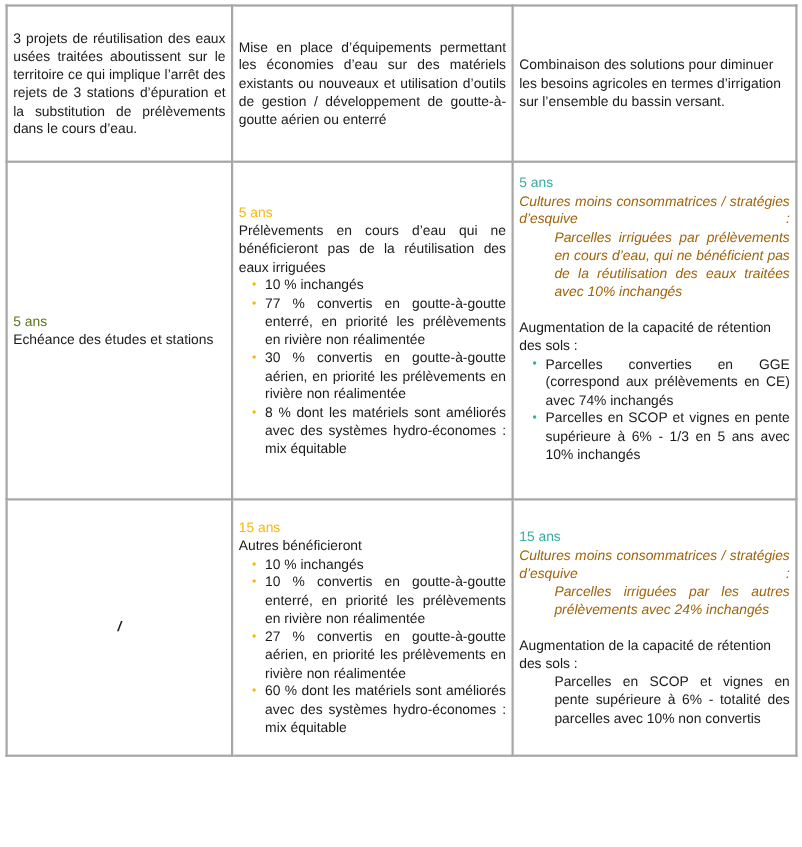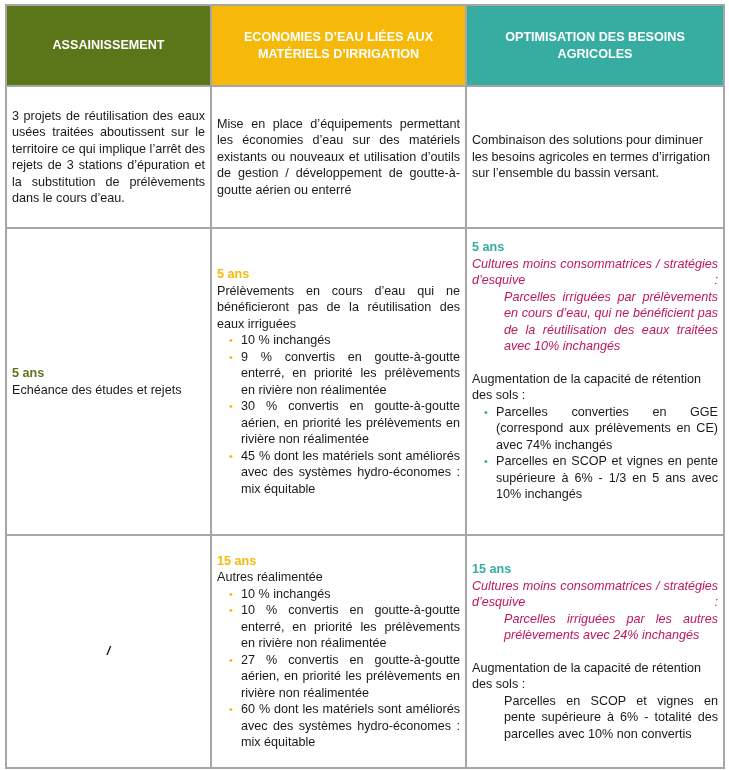--- a/index.html
+++ b/index.html
@@ -17,83 +17,71 @@
   col.c2 { width: 255px; }
   col.c3 { width: 258px; }
   th { color: #ffffff; font-weight: bold; text-align: center; font-size: 12px; line-height: 18px; height: 79px; }
   th.h1 { background: #5b7519; }
   th.h2 { background: #f6b90a; }
   th.h3 { background: #37ada1; }
   tr.r1 td { height: 140px; }
   tr.r2 td { height: 295px; }
   tr.r3 td { height: 231px; }
   .just { text-align: justify; }
-  .yr { font-weight: bold; }
+  .yr { font-weight: normal; }
   .yr.green { color: #5b7519; }
   .yr.yellow { color: #f6b90a; }
   .yr.teal { color: #37ada1; }
   ul.bul { list-style: none; margin: 0; padding: 0 0 0 10px; }
   ul.bul li { position: relative; padding-left: 14px; text-align: justify; }
   ul.bul li .dot { position: absolute; left: 2px; top: 0; font-size: 11px; }
   ul.bul.y li .dot { color: #f6b90a; }
   ul.bul.t li .dot { color: #37ada1; }
-  .ital { font-style: italic; color: #be185d; }
+  .ital { font-style: italic; color: #a16207; }
   .indent { padding-left: 32px; }
   .gap { height: 16px; }
   .center { text-align: center; }
   .slash { display: inline-block; font-weight: bold; font-style: italic; }
 </style>
 </head>
 <body>
 
 <table class="grid">
   <colgroup>
       <col class="c1">
       <col class="c2">
       <col class="c3">
     </colgroup>
   <tbody>
-      <tr>
-    <th class="h1">
-      <span>ASSAINISSEMENT</span>
-    </th>
-    <th class="h2">
-      <span>ECONOMIES D’EAU LIÉES AUX</span><br>
-      <span>MATÉRIELS D’IRRIGATION</span>
-    </th>
-    <th class="h3">
-      <span>OPTIMISATION DES BESOINS AGRICOLES</span>
-    </th>
-  </tr>
 
   <tr class="r1">
     <td class="just">
       <div>3 projets de réutilisation des eaux usées traitées aboutissent sur le territoire ce qui implique l’arrêt des rejets de 3 stations d’épuration et la substitution de prélèvements dans le cours d’eau.</div>
     </td>
     <td class="just">
       <div>Mise en place d’équipements permettant les économies d’eau sur des matériels existants ou nouveaux et utilisation d’outils de gestion / développement de goutte-à-goutte aérien ou enterré</div>
     </td>
     <td>
       <div>Combinaison des solutions pour diminuer les besoins agricoles en termes d’irrigation sur l’ensemble du bassin versant.</div>
     </td>
   </tr>
 
   <tr class="r2">
     <td>
       <div class="yr green">5 ans</div>
-      <div>Echéance des études et rejets</div>
+      <div>Echéance des études et stations</div>
     </td>
     <td>
       <div class="yr yellow">5 ans</div>
       <div class="just">Prélèvements en cours d’eau qui ne bénéficieront pas de la réutilisation des eaux irriguées</div>
       <ul class="bul y">
         <li><span class="dot">•</span><span>10 % inchangés</span></li>
-        <li><span class="dot">•</span><span>9 % convertis en goutte-à-goutte enterré, en priorité les prélèvements en rivière non réalimentée</span></li>
+        <li><span class="dot">•</span><span>77 % convertis en goutte-à-goutte enterré, en priorité les prélèvements en rivière non réalimentée</span></li>
         <li><span class="dot">•</span><span>30 % convertis en goutte-à-goutte aérien, en priorité les prélèvements en rivière non réalimentée</span></li>
-        <li><span class="dot">•</span><span>45 % dont les matériels sont améliorés avec des systèmes hydro-économes : mix équitable</span></li>
+        <li><span class="dot">•</span><span>8 % dont les matériels sont améliorés avec des systèmes hydro-économes : mix équitable</span></li>
       </ul>
     </td>
     <td style="vertical-align: top; padding-top: 10px;">
       <div class="yr teal">5 ans</div>
       <div class="ital just" style="text-align-last: justify;">Cultures moins consommatrices / stratégies d’esquive :</div>
       <div class="ital just indent">Parcelles irriguées par prélèvements en cours d’eau, qui ne bénéficient pas de la réutilisation des eaux traitées avec 10% inchangés</div>
       <div class="gap"></div>
       <div>Augmentation de la capacité de rétention des sols :</div>
       <ul class="bul t">
         <li><span class="dot">•</span><span>Parcelles converties en GGE (correspond aux prélèvements en CE) avec 74% inchangés</span></li>
@@ -101,21 +89,21 @@
       </ul>
     </td>
   </tr>
 
   <tr class="r3">
     <td class="center">
       <span class="slash">/</span>
     </td>
     <td>
       <div class="yr yellow">15 ans</div>
-      <div>Autres réalimentée</div>
+      <div>Autres bénéficieront</div>
       <ul class="bul y">
         <li><span class="dot">•</span><span>10 % inchangés</span></li>
         <li><span class="dot">•</span><span>10 % convertis en goutte-à-goutte enterré, en priorité les prélèvements en rivière non réalimentée</span></li>
         <li><span class="dot">•</span><span>27 % convertis en goutte-à-goutte aérien, en priorité les prélèvements en rivière non réalimentée</span></li>
         <li><span class="dot">•</span><span>60 % dont les matériels sont améliorés avec des systèmes hydro-économes : mix équitable</span></li>
       </ul>
     </td>
     <td>
       <div class="yr teal">15 ans</div>
       <div class="ital just" style="text-align-last: justify;">Cultures moins consommatrices / stratégies d’esquive :</div>

